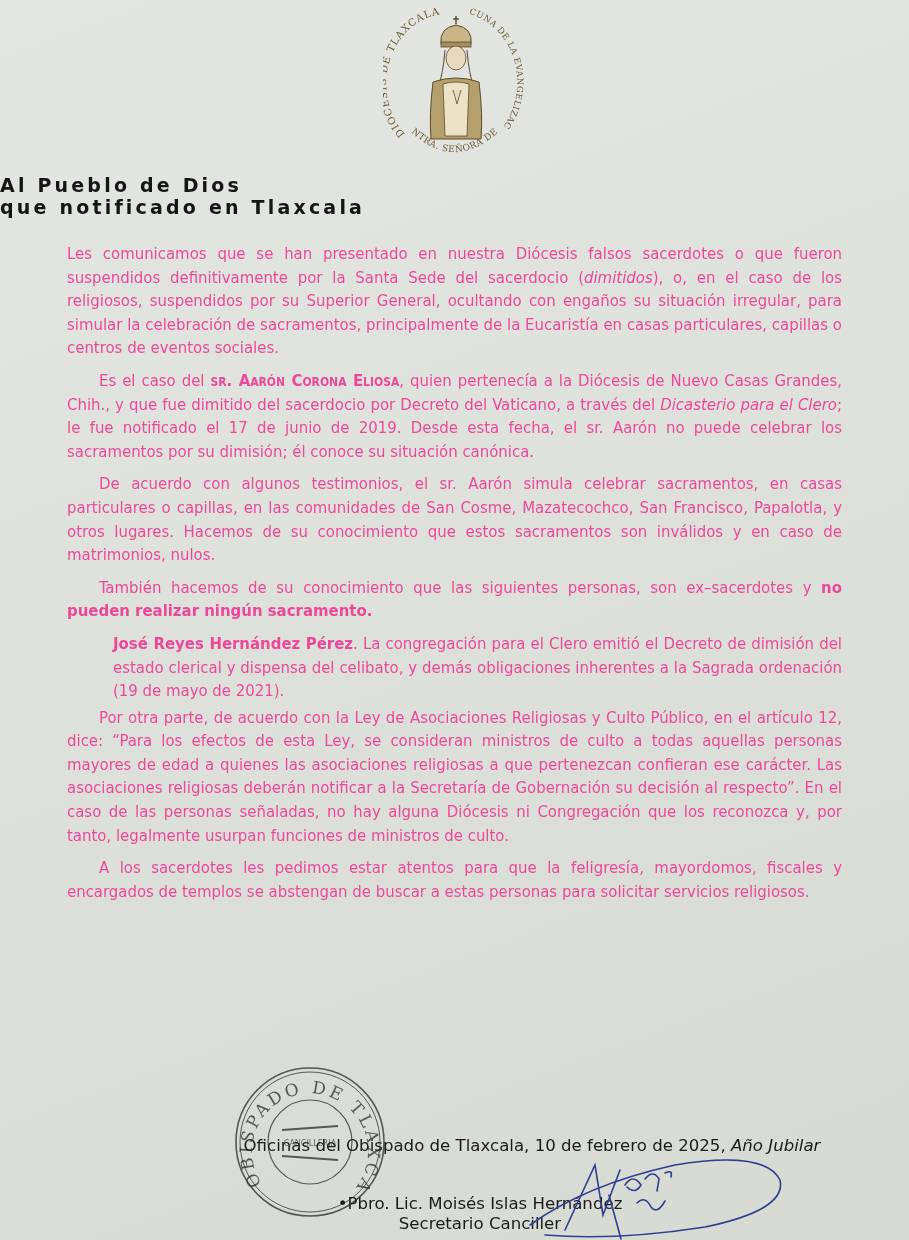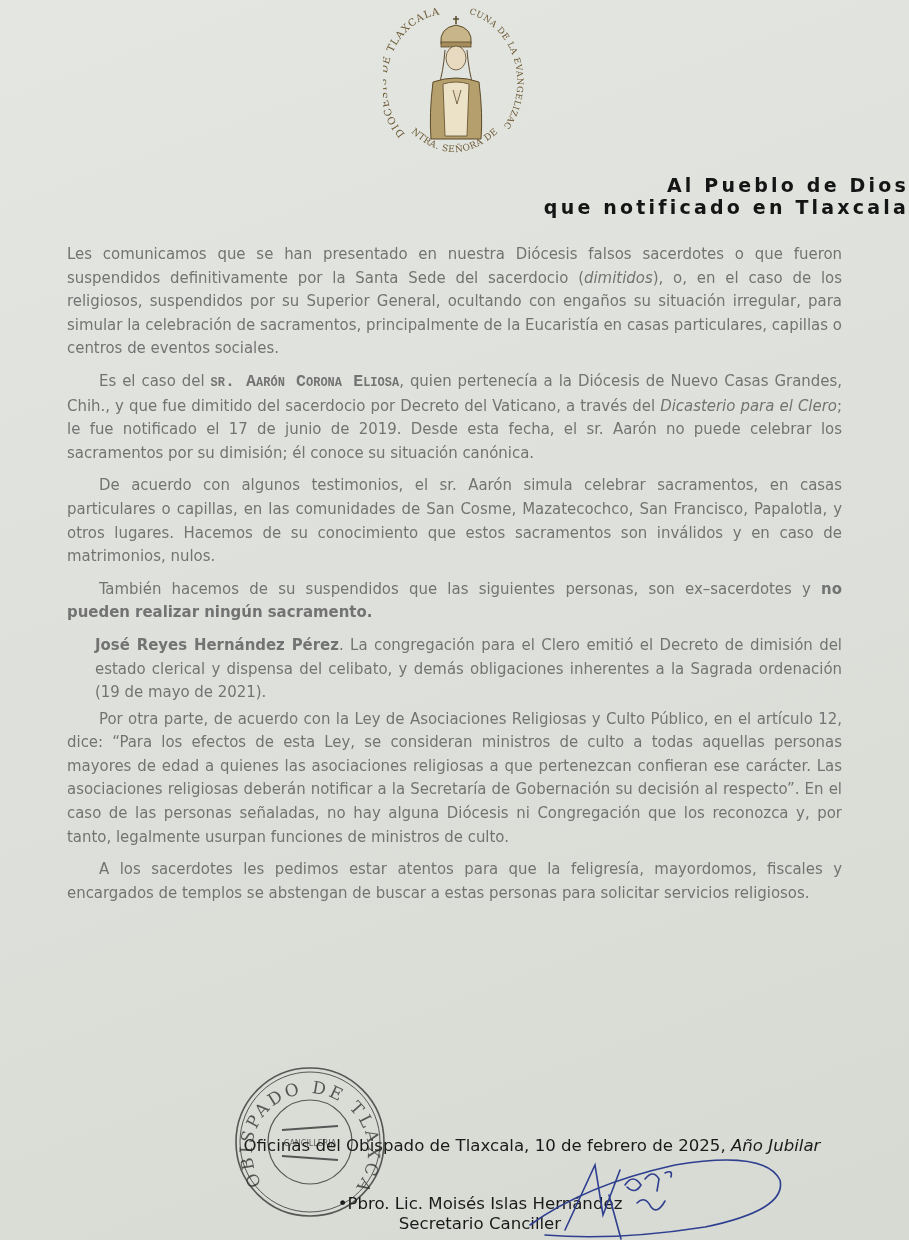--- a/index.html
+++ b/index.html
@@ -6,36 +6,36 @@
   body {
     width:909px; height:1240px; overflow:hidden;
     background: linear-gradient(160deg, #e4e6e1 0%, #dde0da 55%, #d6dad3 100%);
     font-family: "Liberation Sans", "DejaVu Sans", sans-serif;
     color:#1b1b1b;
     position:relative;
   }
   .page { position:absolute; left:0; top:0; width:909px; height:1240px; }
   .seal { position:absolute; left:383px; top:4px; width:146px; height:160px; }
   .title {
-    position:absolute; left:0; width:909px; text-align:right;
+    position:absolute; left:0; width:909px; text-align:left;
     font-family:"DejaVu Sans", sans-serif; font-weight:bold;
     font-size:19px; letter-spacing:3.2px; color:#151515;
   }
   .t1 { top:174px; }
   .t2 { top:196px; }
   .body-text {
     position:absolute; left:67px; width:775px;
     font-family:"DejaVu Sans Condensed","DejaVu Sans", sans-serif;
-    font-size:16.6px; line-height:23.6px; color:#737373;
+    font-size:16.6px; line-height:23.6px; color:#ec4899;
     text-align:justify;
   }
   .body-text p { margin:0 0 9px 0; text-indent:32px; }
   .body-text p.noind { text-indent:0; }
-  .body-text p.item { text-indent:0; margin-left:28px; margin-bottom:3px; }
-  .sc { font-variant: small-caps; font-weight:bold;font-family:Liberation Mono, monospace; }
+  .body-text p.item { text-indent:0; margin-left:46px; margin-bottom:3px; }
+  .sc { font-variant: small-caps; font-weight:bold; }
   b { font-weight:bold; }
   i { font-style:italic; }
   .place-date {
     position:absolute; left:220px; width:624px; text-align:center; top:1136px;
     font-family:"DejaVu Sans", sans-serif; font-size:16.6px; color:#1a1a1a;
   }
   .signer {
     position:absolute; left:300px; width:360px; text-align:center;
     font-family:"DejaVu Sans", sans-serif; font-size:16.6px; color:#1a1a1a;
   }
@@ -75,21 +75,21 @@
   <div class="title t1">Al Pueblo de Dios</div>
   <div class="title t2">que notificado en Tlaxcala</div>
 
   <div class="body-text" style="top:242px;">
     <p class="noind"><span>Les comunicamos que se han presentado en nuestra Diócesis falsos sacerdotes o que fueron suspendidos definitivamente por la Santa Sede del sacerdocio (</span><i>dimitidos</i><span>), o, en el caso de los religiosos, suspendidos por su Superior General, ocultando con engaños su situación irregular, para simular la celebración de sacramentos, principalmente de la Eucaristía en casas particulares, capillas o centros de eventos sociales.</span></p>
 
     <p><span>Es el caso del </span><span class="sc">sr. Aarón Corona Eliosa</span><span>, quien pertenecía a la Diócesis de Nuevo Casas Grandes, Chih., y que fue dimitido del sacerdocio por Decreto del Vaticano, a través del </span><i>Dicasterio para el Clero</i><span>; le fue notificado el 17 de junio de 2019. Desde esta fecha, el sr. Aarón no puede celebrar los sacramentos por su dimisión; él conoce su situación canónica.</span></p>
 
     <p>De acuerdo con algunos testimonios, el sr. Aarón simula celebrar sacramentos, en casas particulares o capillas, en las comunidades de San Cosme, Mazatecochco, San Francisco, Papalotla, y otros lugares. Hacemos de su conocimiento que estos sacramentos son inválidos y en caso de matrimonios, nulos.</p>
 
-    <p><span>También hacemos de su suspendidos que las siguientes personas, son ex–sacerdotes y </span><b>no pueden realizar ningún sacramento.</b></p>
+    <p><span>También hacemos de su conocimiento que las siguientes personas, son ex–sacerdotes y </span><b>no pueden realizar ningún sacramento.</b></p>
 
     <p class="item"><b>José Reyes Hernández Pérez</b><span>. La congregación para el Clero emitió el Decreto de dimisión del estado clerical y dispensa del celibato, y demás obligaciones inherentes a la Sagrada ordenación (19 de mayo de 2021).</span></p>
 
     <p>Por otra parte, de acuerdo con la Ley de Asociaciones Religiosas y Culto Público, en el artículo 12, dice: “Para los efectos de esta Ley, se consideran ministros de culto a todas aquellas personas mayores de edad a quienes las asociaciones religiosas a que pertenezcan confieran ese carácter. Las asociaciones religiosas deberán notificar a la Secretaría de Gobernación su decisión al respecto”. En el caso de las personas señaladas, no hay alguna Diócesis ni Congregación que los reconozca y, por tanto, legalmente usurpan funciones de ministros de culto.</p>
 
     <p>A los sacerdotes les pedimos estar atentos para que la feligresía, mayordomos, fiscales y encargados de templos se abstengan de buscar a estas personas para solicitar servicios religiosos.</p>
   </div>
 
   <div class="place-date"><span>Oficinas del Obispado de Tlaxcala, 10 de febrero de 2025, </span><i>Año Jubilar</i></div>
 

